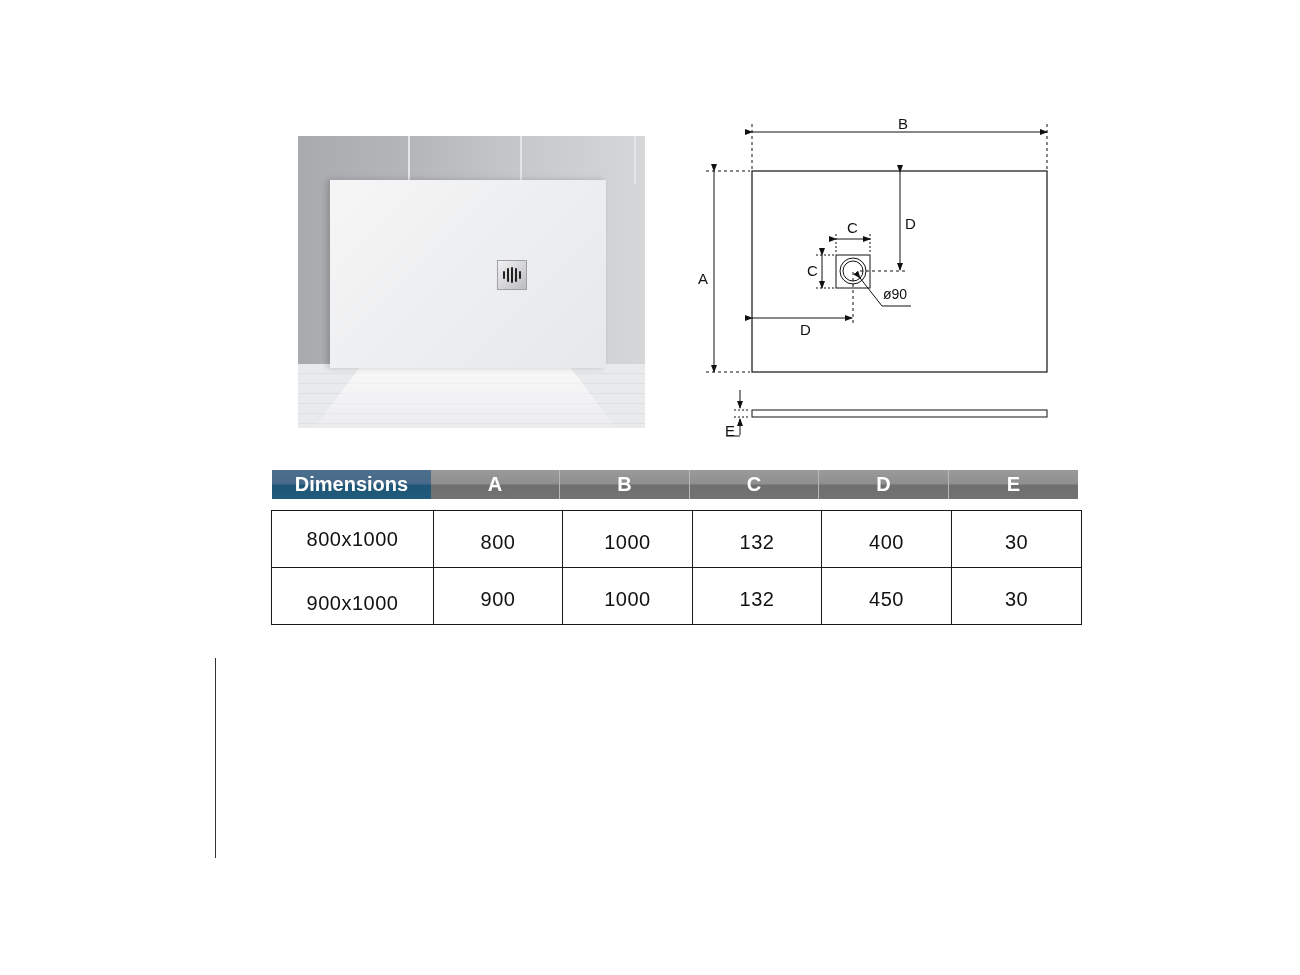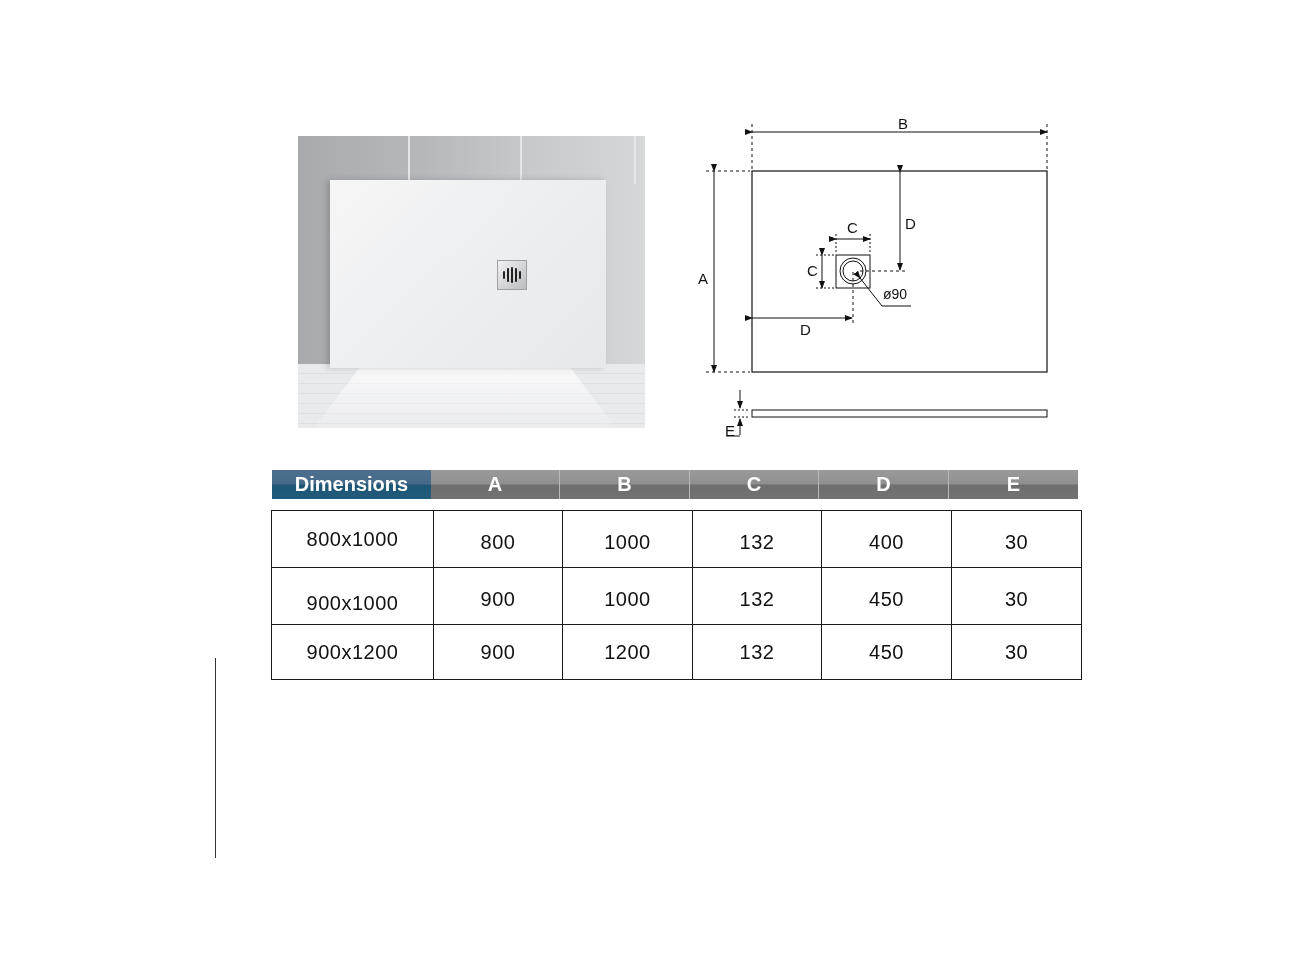--- a/index.html
+++ b/index.html
@@ -131,24 +131,16 @@
       <td style="padding-top:6px">30</td>
     </tr>
     <tr style="height:57px">
       <td style="padding-top:14px">900x1000</td>
       <td style="padding-top:6px">900</td>
       <td style="padding-top:6px">1000</td>
       <td style="padding-top:6px">132</td>
       <td style="padding-top:6px">450</td>
       <td style="padding-top:6px">30</td>
     </tr>
-    <tr style="height:55px">
-      <td>900x1200</td>
-      <td>900</td>
-      <td>1200</td>
-      <td>132</td>
-      <td>450</td>
-      <td>30</td>
-    </tr>
   </tbody>
 </table>
 
 <div class="side-line"></div>
 
 </body></html>

